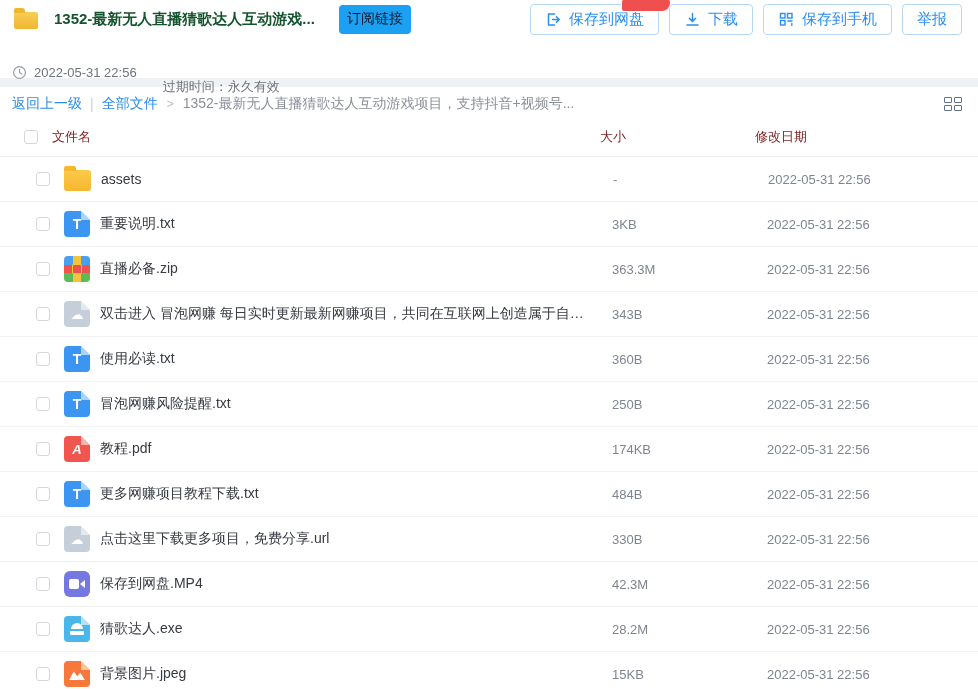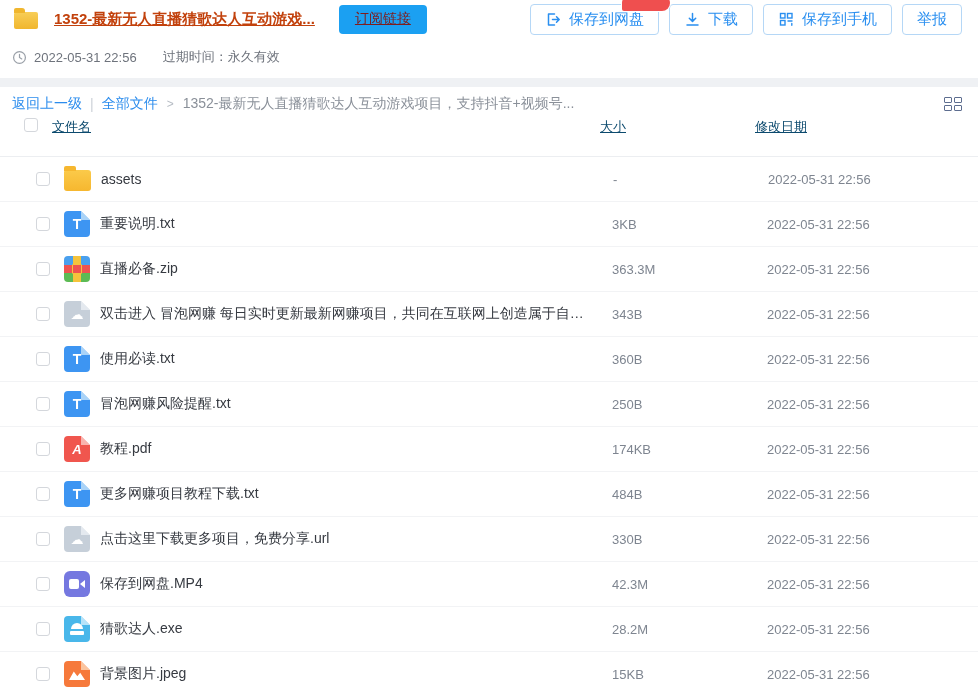--- a/index.html
+++ b/index.html
@@ -7,43 +7,43 @@
   body {
     width: 978px; height: 689px; overflow: hidden; background:#fff;
     font-family: "Liberation Sans", "DejaVu Sans", sans-serif;
     color:#363a41;
   }
   
   .header-card { padding: 3px 16px 0 12px; height: 78px; position: relative; background:#fff; }
   .title-row { display:flex; align-items:center; height: 32px; }
   .folder-ico { width:24px; height:17px; background: linear-gradient(180deg,#f8ce58,#f0b62e); border-radius:2px; position:relative; margin:3px 16px 0 2px; flex:none; }
   .folder-ico::before { content:""; position:absolute; top:-4px; left:0; width:11px; height:5px; background:#f0b62e; border-radius:2px 3px 0 0; }
-  .page-title { font-size:15px; font-weight:bold; color:#c2410c; margin:0 24px 0 0; max-width:300px; white-space:nowrap; overflow:hidden;text-decoration:underline; }
-  .subscribe-btn { background: var(--primary,#1ba0f2); color:#7f1d1d; border:none; border-radius:4px; height:29px; padding:0 16px; font-size:14px; cursor:pointer; font-family:inherit;text-decoration:underline; }
+  .page-title { font-size:15px; font-weight:bold; color:#14532d; margin:0 24px 0 0; max-width:300px; white-space:nowrap; overflow:hidden; }
+  .subscribe-btn { background: var(--primary,#1ba0f2); color:#0f172a; border:none; border-radius:4px; height:29px; padding:0 8px; font-size:14px; cursor:pointer; font-family:inherit; }
   .actions { margin-left:auto; display:flex; gap:10px; position:relative; }
   .act-btn { display:flex; align-items:center; gap:7px; height:31px; padding:0 14px; border:1px solid var(--action-border,#b5d7f6); border-radius:4px; background:#fff; color:var(--action-blue,#2a8ff0); font-size:15px; cursor:pointer; font-family:inherit; position:relative; }
   .act-btn .bicon { display:flex; width:17px; height:17px; }
   .promo-badge { position:absolute; top:-9px; left:92px; width:48px; height:16px; background:var(--badge-red,#ef4f4f); border-radius:8px 8px 8px 2px; box-shadow:0 0 0 1px #fff; }
   .info-row { display:flex; align-items:center; margin-top:13px; color:#6e737c; font-size:13px; }
   .clock-ico { display:flex; width:15px; height:15px; margin-right:7px; }
-  .expire { margin-left:26px; }
+  .expire { margin-left:26px;margin-top:30px; }
   
   .band { height:9px; background:#eff1f4; }
   
   .content-card { background:#fff; }
   .breadcrumb-row { display:flex; align-items:center; justify-content:space-between; padding:8px 14px 5px 12px; font-size:14px; }
   .bc { display:flex; align-items:center; white-space:nowrap; overflow:hidden; }
   .bc a { color:var(--link-blue,#2b8ced); text-decoration:none; cursor:pointer; }
   .bc-div { color:#ccd1d8; margin:0 8px; }
   .bc-arrow { color:#b6bcc4; margin:0 9px; font-size:12px; }
   .bc-cur { color:#8a9099; }
   .view-toggle { display:grid; grid-template-columns:8px 8px; grid-gap:2px; cursor:pointer; padding:2px; }
   .view-toggle i { width:8px; height:6px; border:1.6px solid #5d6d8f; border-radius:1px; display:block; }
   
-  .thead { display:flex; height:39px; padding-left:24px; color:#0c4a6e; font-size:13px; border-bottom:1px solid #eceef1;text-decoration:underline; }
+  .thead { display:flex; align-items:center; height:39px; padding-left:24px; color:#7f1d1d; font-size:13px; border-bottom:1px solid #eceef1; }
   .cb { width:14px; height:14px; border:1px solid #d4d7dc; border-radius:3px; background:#fff; margin-right:14px; flex:none; cursor:pointer; }
   .col-name { width:548px; }
   .col-size { width:155px; }
   .col-date { flex:1; }
   .frow { display:flex; align-items:center; height:45px; padding-left:36px; border-bottom:1px solid #f2f3f5; font-size:14px; }
   .fico { width:26px; height:26px; margin-right:10px; flex:none; position:relative; border-radius:4px; display:flex; align-items:center; justify-content:center; }
   .fname { width:512px; color:#363a41; white-space:nowrap; overflow:hidden; text-overflow:ellipsis; padding-right:22px; cursor:pointer; }
   .fsize { width:155px; color:#7e8590; font-size:13px; }
   .fdate { flex:1; color:#7e8590; font-size:13px; }
   

